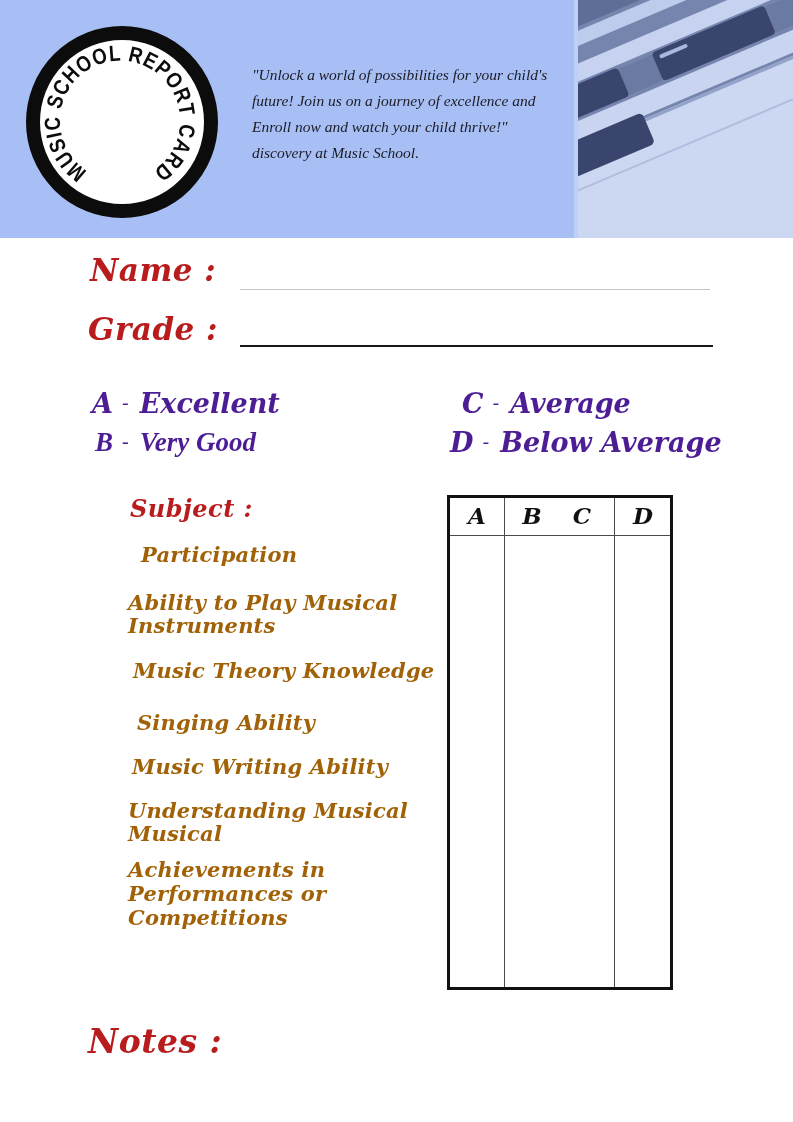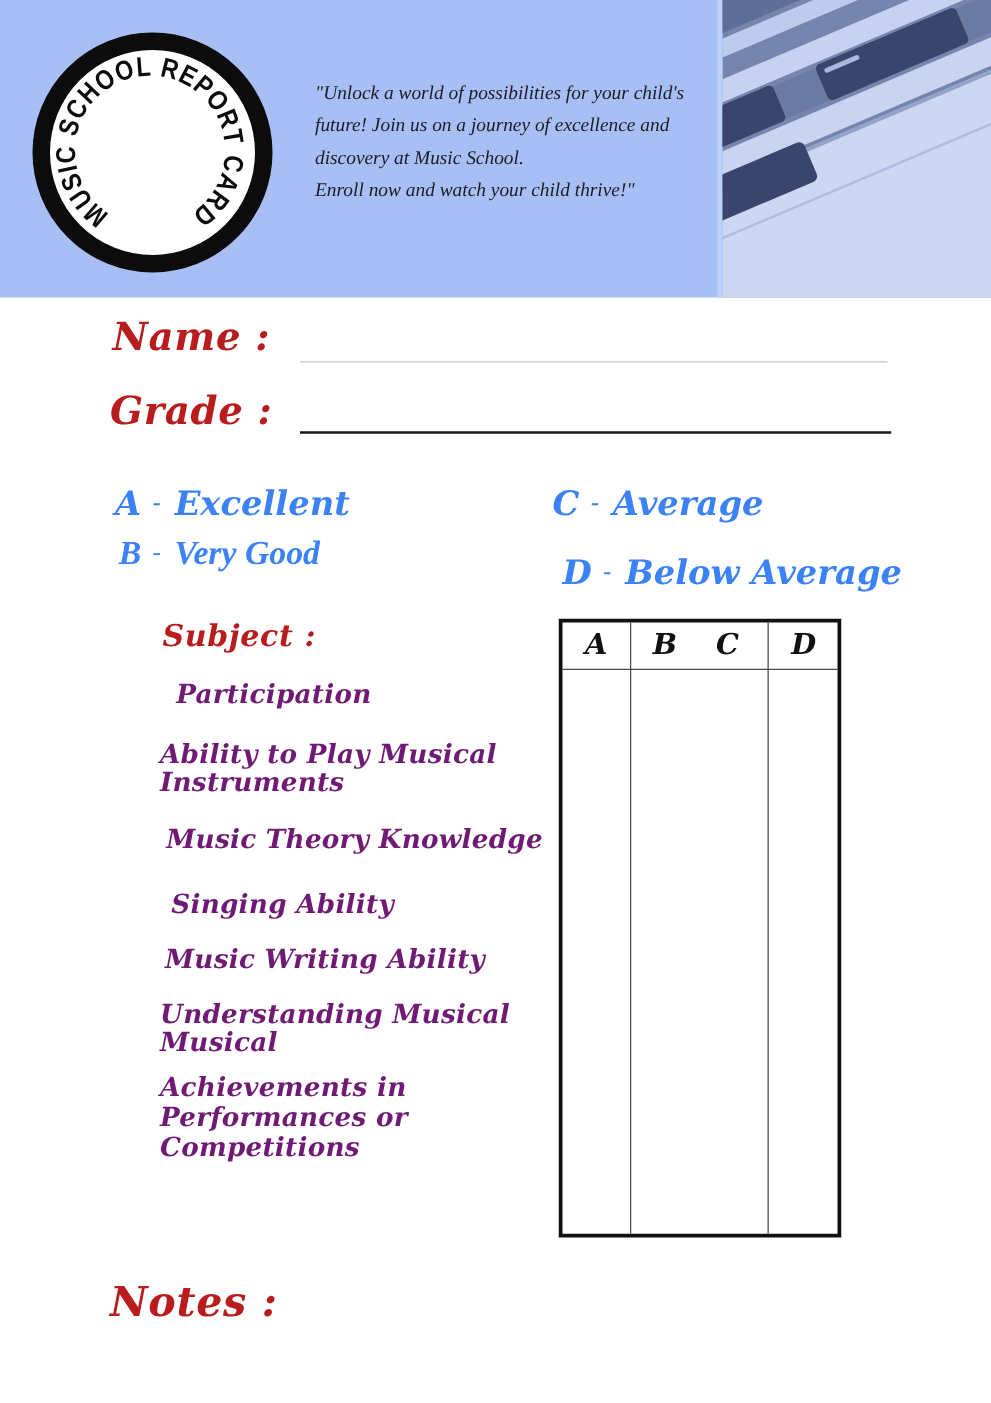--- a/index.html
+++ b/index.html
@@ -72,45 +72,45 @@
   .line-name  { left: 240px; top: 289px; width: 470px; height: 1px; background: #c6c6c6; }
   .line-grade { left: 240px; top: 345px; width: 473px; height: 2px; background: #18181a; }
 
   
   .legend-item {
     position: absolute;
     font-family: "DejaVu Serif", serif;
     font-weight: bold;
     font-style: italic;
     font-size: 27px;
-    color: #3b82f6;
+    color: #4c1d95;
     white-space: nowrap;
   }
   .legend-item .dash {
     font-size: 20px;
     font-weight: normal;
     vertical-align: 3px;
     margin: 0 11px 0 9px;
   }
   .lg-a { left: 92px;  top: 388px; }
   .lg-b { left: 95px;  top: 427px; font-family: Liberation Serif, serif; }
-  .lg-c { left: 442px; top: 388px; }
-  .lg-d { left: 450px; top: 427px; margin-top: 16px; }
+  .lg-c { left: 462px; top: 388px; }
+  .lg-d { left: 450px; top: 427px; }
 
   
   .subject {
     position: absolute;
     left: 128px;
     width: 320px;
     font-family: "DejaVu Serif", serif;
     font-weight: bold;
     font-style: italic;
     font-size: 21px;
     line-height: 23px;
-    color: #701a75;
+    color: #a16207;
     letter-spacing: 0.2px;
   }
   .subject .ln { display: block; white-space: nowrap; }
   .sj-0 { top: 543px; padding-left: 13px; }
   .sj-1 { top: 591px; }
   .sj-2 { top: 659px; padding-left: 5px; }
   .sj-3 { top: 711px; padding-left: 9px; }
   .sj-4 { top: 755px; padding-left: 4px; }
   .sj-5 { top: 799px; }
   .sj-6 { top: 858px; line-height: 24px; }
@@ -174,22 +174,22 @@
         <path id="logoCircle" d="M 63.6 147.1 A 60 60 0 1 1 132.4 48.9 A 60 60 0 0 1 63.6 147.1" fill="none"></path>
       </defs>
       <text font-family="Liberation Sans, DejaVu Sans, sans-serif" font-weight="bold" font-size="22" fill="#0c0c0c" letter-spacing="1">
         <textPath href="#logoCircle" startOffset="0" textLength="308" lengthAdjust="spacingAndGlyphs">MUSIC SCHOOL REPORT CARD</textPath>
       </text>
     </svg>
 
     <div class="quote">
       <div>"Unlock a world of possibilities for your child's</div>
       <div>future! Join us on a journey of excellence and</div>
+      <div>Enroll now and watch your child thrive!"</div>
       <div>discovery at Music School.</div>
-      <div>Enroll now and watch your child thrive!"</div>
     </div>
 
     <div class="piano-edge"></div>
     <svg class="piano" viewBox="0 0 215 238" preserveAspectRatio="none">
       <rect width="215" height="238" fill="#7585ad"></rect>
       <g transform="rotate(-23 107 119)">
         <rect x="-90" y="-60" width="420" height="52" fill="#5f6e96"></rect>
         <rect x="-90" y="-4" width="420" height="14" fill="#bdcbec"></rect>
         <rect x="-90" y="26" width="420" height="17" fill="#c6d2f0"></rect>
         <rect x="-90" y="47" width="420" height="28" fill="#6b7aa2"></rect>

